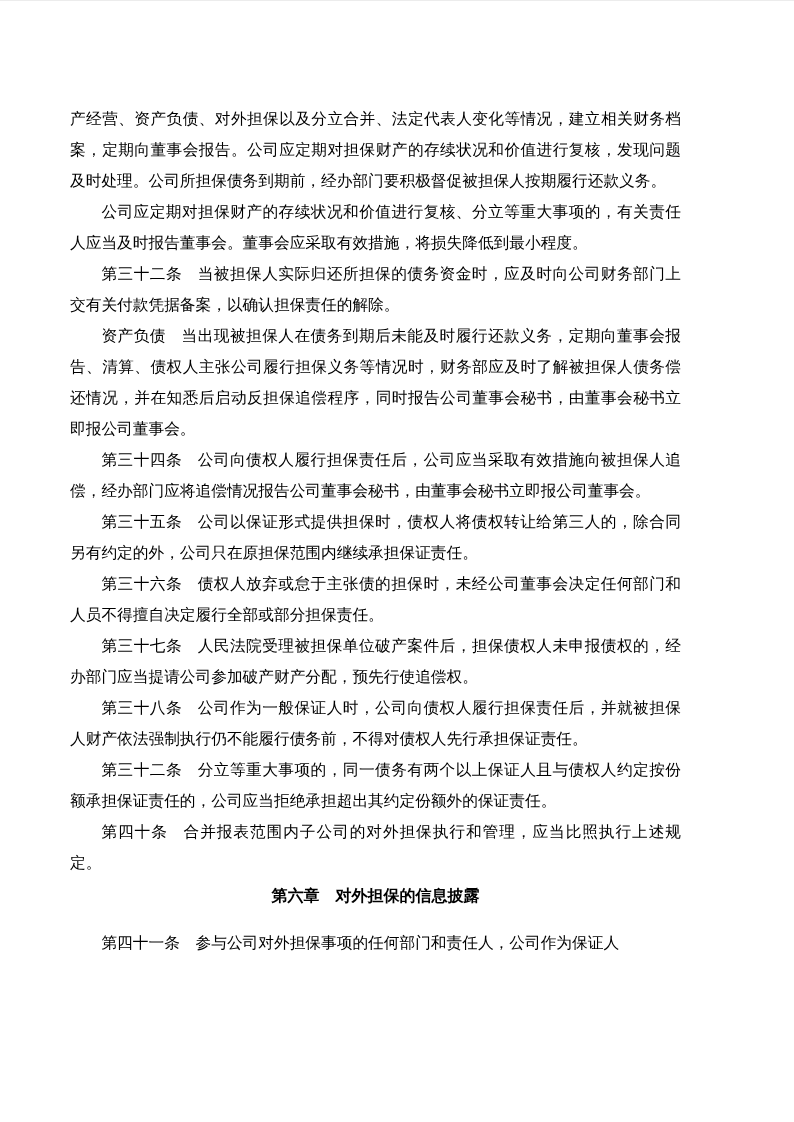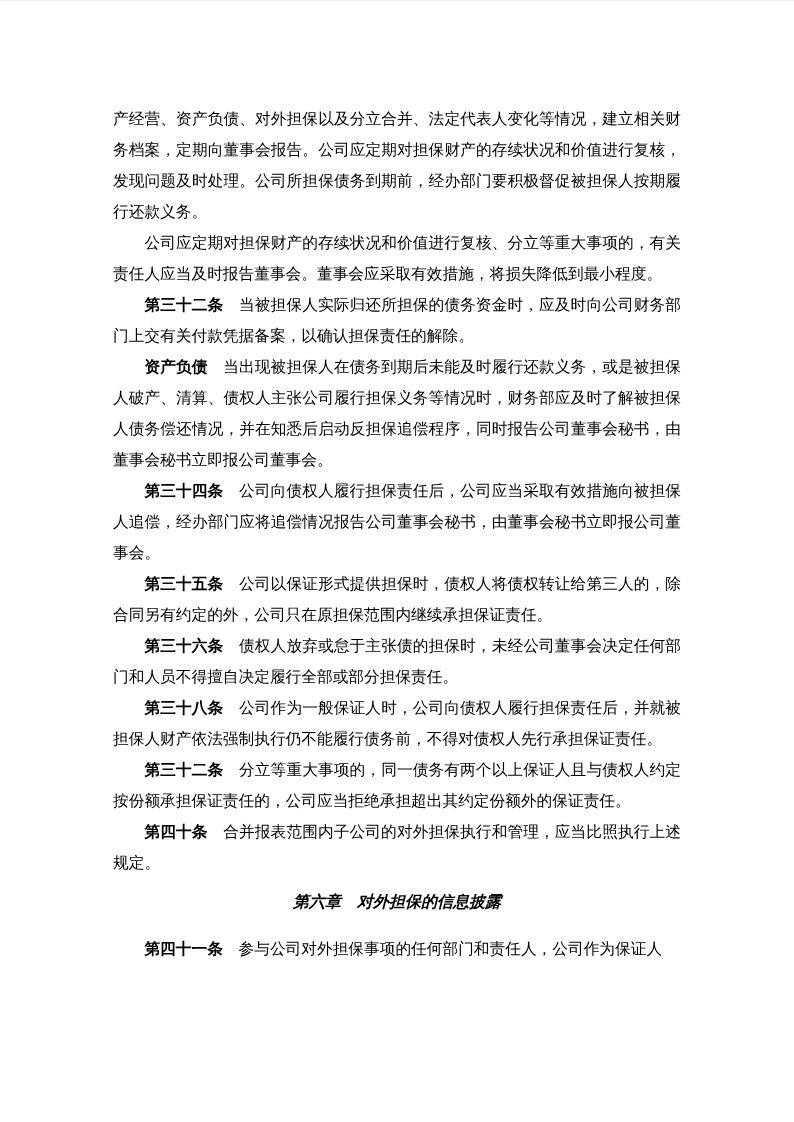--- a/index.html
+++ b/index.html
@@ -7,73 +7,73 @@
     padding: 0;
     background: #ffffff;
   }
   .page {
     position: relative;
     width: 794px;
     height: 1122px;
     box-sizing: border-box;
     background: #ffffff;
     border-top: 1px solid #ececec;
-    padding: 102px 113px 0 113px;
+    padding: 102px 113px 0 70px;
     overflow: hidden;
     font-family: "Liberation Serif", "DejaVu Serif", serif;
     color: #000000;
   }
   .para {
     margin: 0;
     font-size: 15.7px;
     line-height: 31px;
     text-align: justify;
     word-break: normal;
   }
   .indented {
     text-indent: 2em;
   }
   .term {
-    font-weight: bold;
+    font-weight: normal;
     margin-right: 1em;
     font-family: "Liberation Sans", "DejaVu Sans", sans-serif;
   }
   .term:empty {
     display: none;
   }
   .chapter-heading {
-    margin: 8px 0 16px 0;
+    margin: 2px 0 16px 0;
     font-size: 16px;
     line-height: 31px;
     font-weight: bold;
     text-align: center;
     text-indent: 0;
     font-family: "Liberation Sans", "DejaVu Sans", sans-serif;
-    font-style: italic;
   }
 </style>
 </head>
 <body>
 
 <div class="page">
 
   <p class="para"><span>产经营、资产负债、对外担保以及分立合并、法定代表人变化等情况，建立相关财务档案，定期向董事会报告。公司应定期对担保财产的存续状况和价值进行复核，发现问题及时处理。公司所担保债务到期前，经办部门要积极督促被担保人按期履行还款义务。</span></p>
 
   <p class="para indented"><span>公司应定期对担保财产的存续状况和价值进行复核、分立等重大事项的，有关责任人应当及时报告董事会。董事会应采取有效措施，将损失降低到最小程度。</span></p>
 
   <p class="para indented"><b class="term">第三十二条</b><span>当被担保人实际归还所担保的债务资金时，应及时向公司财务部门上交有关付款凭据备案，以确认担保责任的解除。</span></p>
 
-  <p class="para indented"><b class="term">资产负债</b><span>当出现被担保人在债务到期后未能及时履行还款义务，或是被担保人破产、清算、债权人主张公司履行担保义务等情况时，财务部应及时了解被担保人债务偿还情况，并在知悉后启动反担保追偿程序，同时报告公司董事会秘书，由董事会秘书立即报公司董事会。</span></p>
+  <p class="para indented"><b class="term">资产负债</b><span>当出现被担保人在债务到期后未能及时履行还款义务，定期向董事会报告、清算、债权人主张公司履行担保义务等情况时，财务部应及时了解被担保人债务偿还情况，并在知悉后启动反担保追偿程序，同时报告公司董事会秘书，由董事会秘书立即报公司董事会。</span></p>
 
   <p class="para indented"><b class="term">第三十四条</b><span>公司向债权人履行担保责任后，公司应当采取有效措施向被担保人追偿，经办部门应将追偿情况报告公司董事会秘书，由董事会秘书立即报公司董事会。</span></p>
 
   <p class="para indented"><b class="term">第三十五条</b><span>公司以保证形式提供担保时，债权人将债权转让给第三人的，除合同另有约定的外，公司只在原担保范围内继续承担保证责任。</span></p>
 
   <p class="para indented"><b class="term">第三十六条</b><span>债权人放弃或怠于主张债的担保时，未经公司董事会决定任何部门和人员不得擅自决定履行全部或部分担保责任。</span></p>
 
+  <p class="para indented"><b class="term">第三十七条</b><span>人民法院受理被担保单位破产案件后，担保债权人未申报债权的，经办部门应当提请公司参加破产财产分配，预先行使追偿权。</span></p>
 
   <p class="para indented"><b class="term">第三十八条</b><span>公司作为一般保证人时，公司向债权人履行担保责任后，并就被担保人财产依法强制执行仍不能履行债务前，不得对债权人先行承担保证责任。</span></p>
 
   <p class="para indented"><b class="term">第三十二条</b><span>分立等重大事项的，同一债务有两个以上保证人且与债权人约定按份额承担保证责任的，公司应当拒绝承担超出其约定份额外的保证责任。</span></p>
 
   <p class="para indented"><b class="term">第四十条</b><span>合并报表范围内子公司的对外担保执行和管理，应当比照执行上述规定。</span></p>
 
   <h2 class="chapter-heading">第六章　对外担保的信息披露</h2>
 
   <p class="para indented"><b class="term">第四十一条</b><span>参与公司对外担保事项的任何部门和责任人，公司作为保证人</span></p>

